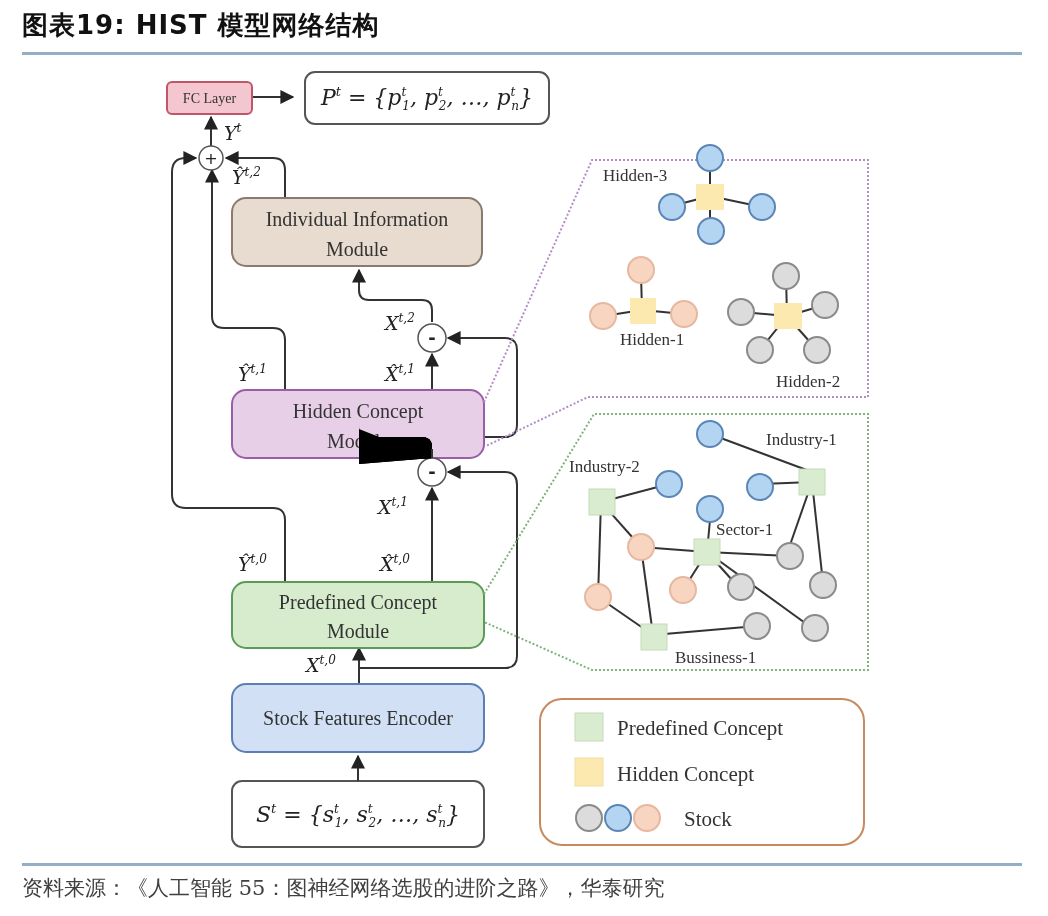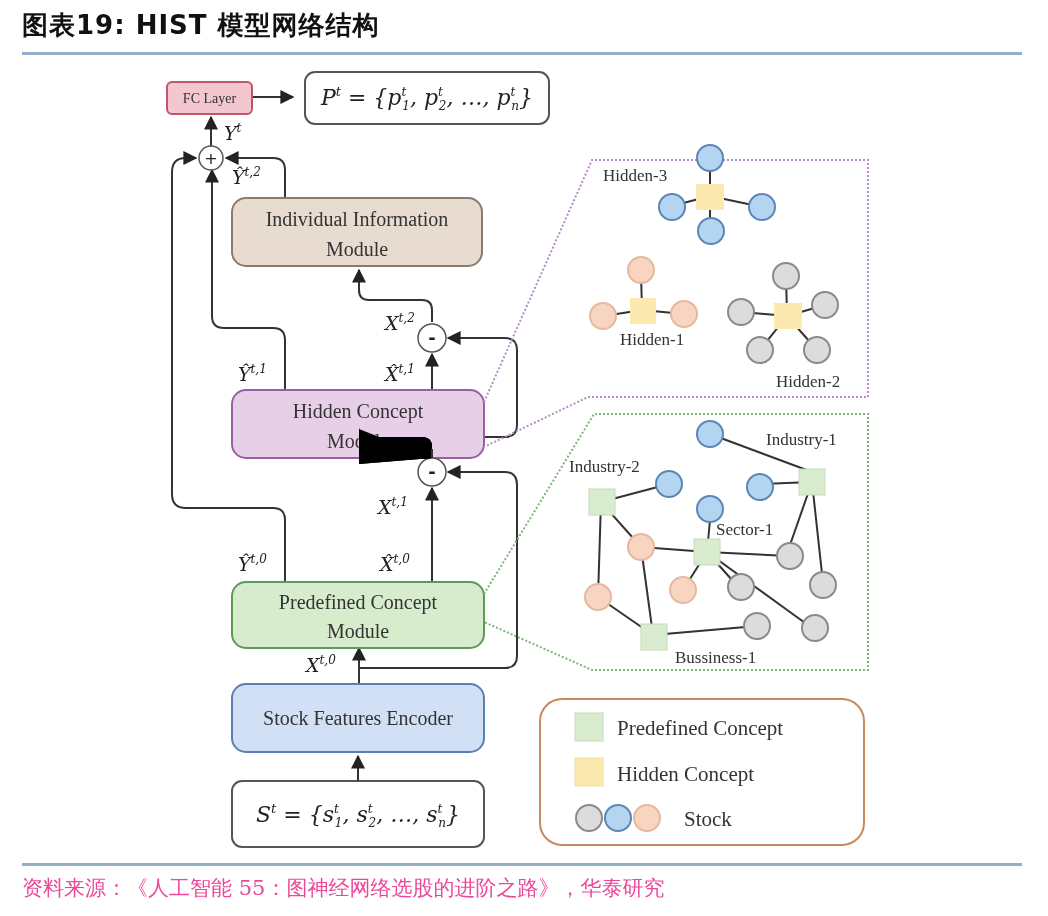--- a/index.html
+++ b/index.html
@@ -4,21 +4,21 @@
 <style>
   html, body { margin: 0; padding: 0; background: #ffffff; }
   body { width: 1048px; height: 916px; position: relative; overflow: hidden;
          font-family: "Liberation Serif", serif; }
   .fig-title { position: absolute; left: 22px; top: 8px; font-family: "DejaVu Sans", sans-serif;
                font-size: 26px; font-weight: bold; color: #111; letter-spacing: 1px; white-space: nowrap; }
   .rule { position: absolute; left: 22px; width: 1000px; height: 3px; background: #94aec8; }
   .rule.top { top: 52px; }
   .rule.bottom { top: 863px; }
   .source { position: absolute; left: 22px; top: 874px; font-family: "DejaVu Serif", serif;
-            font-size: 21px; color: #ec4899; white-space: nowrap; }
+            font-size: 21px; color: #404040; white-space: nowrap; }
   svg.diagram { position: absolute; left: 0; top: 0; }
   .node-text { font-family: "Liberation Serif", serif; fill: #333; }
   .math { font-family: "DejaVu Serif", serif; font-style: italic; fill: #222; }
 </style>
 </head>
 <body>
 
 <div class="fig-title">图表19:  HIST 模型网络结构</div>
 <div class="rule top"></div>
 

